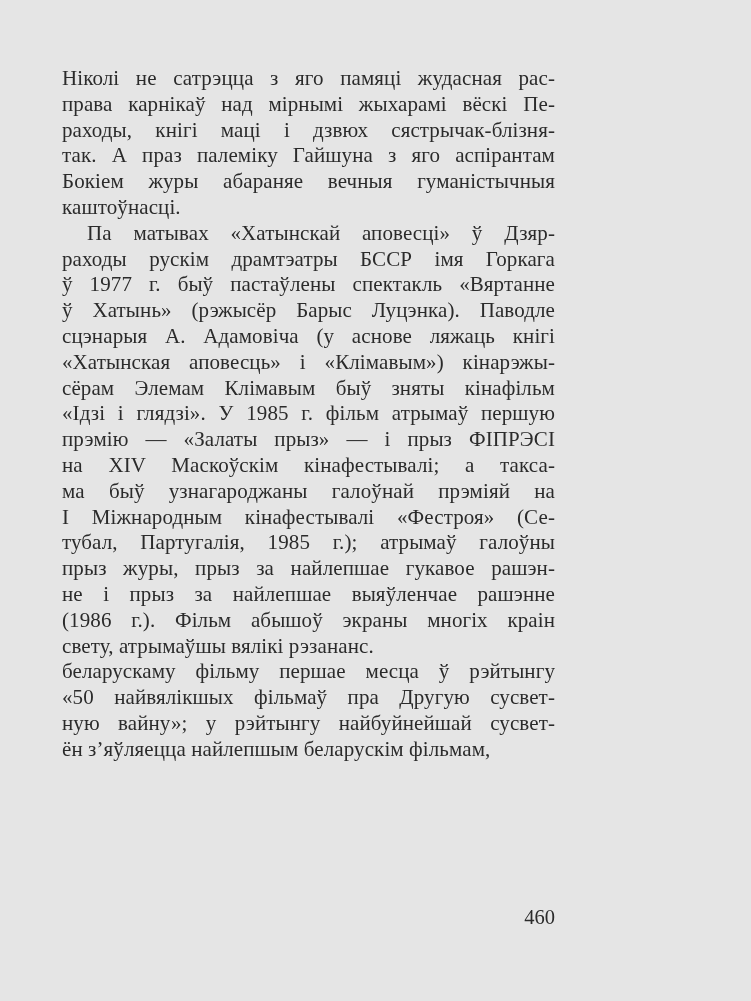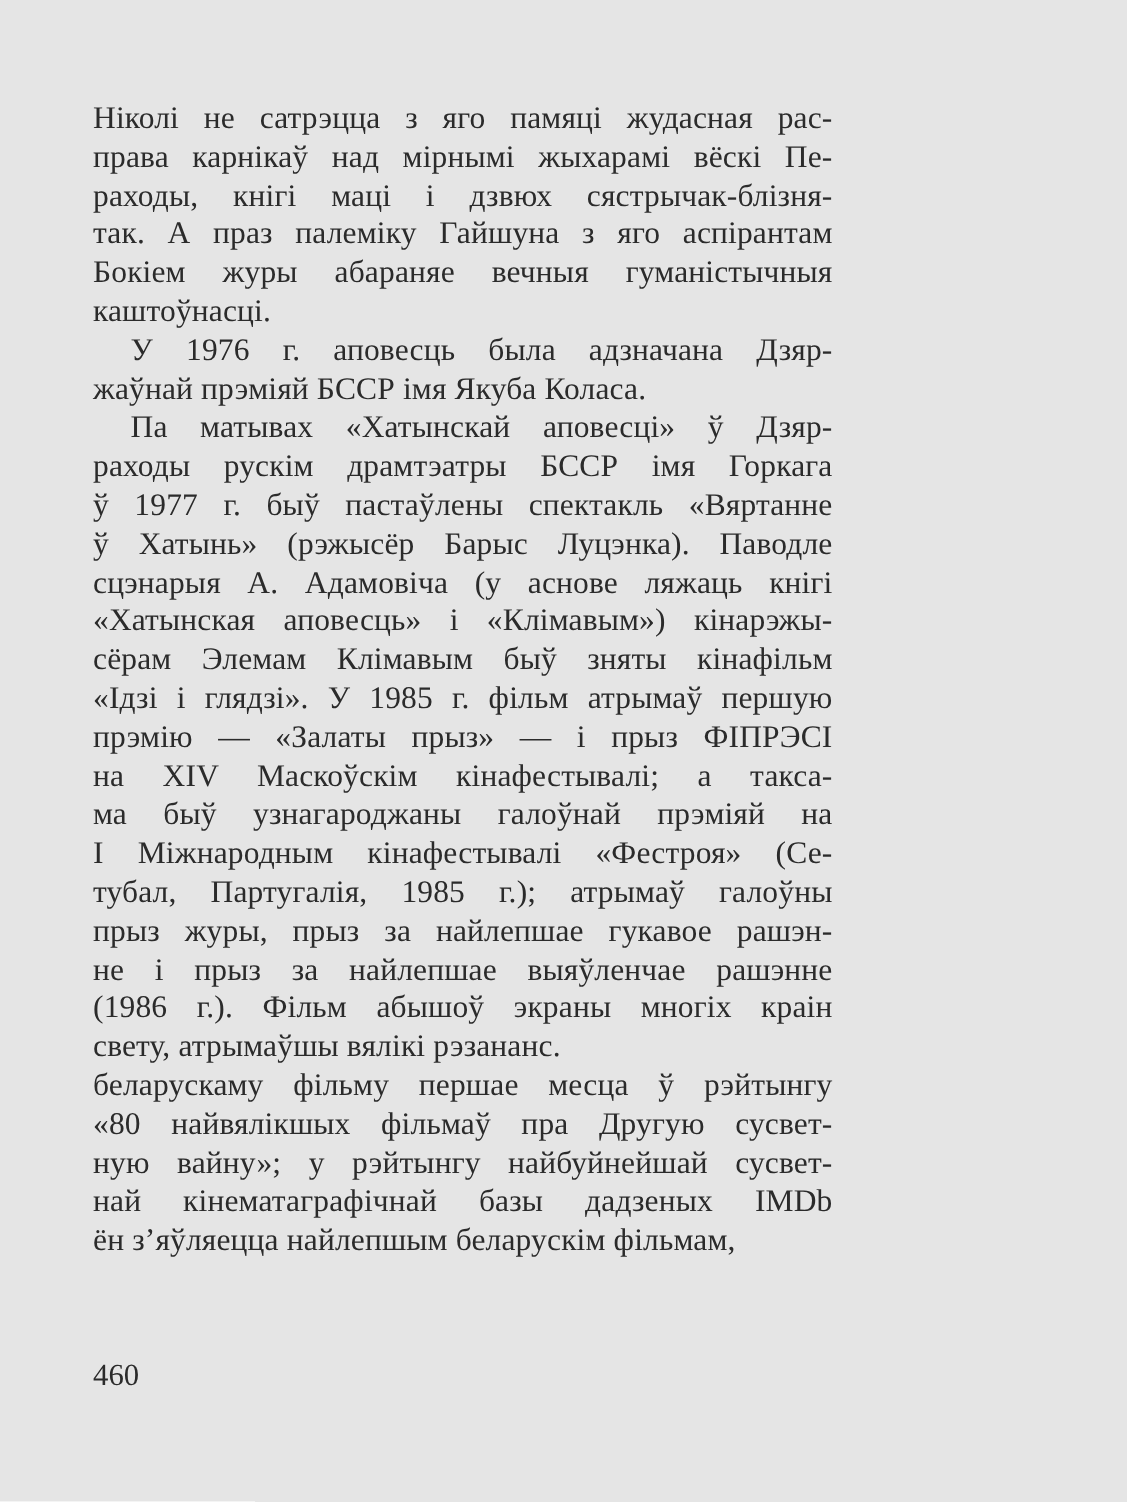--- a/index.html
+++ b/index.html
@@ -39,41 +39,37 @@
   }
   
   .line.indent {
     text-indent: 25px;
   }
   .folio {
     position: absolute;
     left: 62px;
     top: 906px;
     width: 493px;
-    text-align: left;
+    text-align: right;
     font-size: 20.5px;
     color: #2b2b2b;
   }
 </style>
 </head>
 <body>
 
 <div class="page">
   <div class="textblock" id="textblock">
       <div class="paragraph">
         <div class="line just">Ніколі не сатрэцца з яго памяці жудасная рас-</div>
         <div class="line just">права карнікаў над мірнымі жыхарамі вёскі Пе-</div>
         <div class="line just">раходы, кнігі маці і дзвюх сястрычак-блізня-</div>
         <div class="line just">так. А праз палеміку Гайшуна з яго аспірантам</div>
         <div class="line just">Бокіем журы абараняе вечныя гуманістычныя</div>
         <div class="line">каштоўнасці.</div>
-      </div>
-      <div class="paragraph">
-        <div class="line just indent">У 1976 г. аповесць была адзначана Дзяр-</div>
-        <div class="line">жаўнай прэміяй БССР імя Якуба Коласа.</div>
       </div>
       <div class="paragraph">
         <div class="line just indent">Па матывах «Хатынскай аповесці» ў Дзяр-</div>
         <div class="line just">раходы рускім драмтэатры БССР імя Горкага</div>
         <div class="line just">ў 1977 г. быў пастаўлены спектакль «Вяртанне</div>
         <div class="line just">ў Хатынь» (рэжысёр Барыс Луцэнка). Паводле</div>
         <div class="line just">сцэнарыя А. Адамовіча (у аснове ляжаць кнігі</div>
         <div class="line just">«Хатынская аповесць» і «Клімавым») кінарэжы-</div>
         <div class="line just">сёрам Элемам Клімавым быў зняты кінафільм</div>
         <div class="line just">«Ідзі і глядзі». У 1985 г. фільм атрымаў першую</div>
@@ -82,20 +78,19 @@
         <div class="line just">ма быў узнагароджаны галоўнай прэміяй на</div>
         <div class="line just">І Міжнародным кінафестывалі «Фестроя» (Се-</div>
         <div class="line just">тубал, Партугалія, 1985 г.); атрымаў галоўны</div>
         <div class="line just">прыз журы, прыз за найлепшае гукавое рашэн-</div>
         <div class="line just">не і прыз за найлепшае выяўленчае рашэнне</div>
         <div class="line just">(1986 г.). Фільм абышоў экраны многіх краін</div>
         <div class="line">свету, атрымаўшы вялікі рэзананс.</div>
       </div>
       <div class="paragraph">
         <div class="line just">беларускаму фільму першае месца ў рэйтынгу</div>
-        <div class="line just">«80 найвялікшых фільмаў пра Другую сусвет-</div>
+        <div class="line just">«50 найвялікшых фільмаў пра Другую сусвет-</div>
         <div class="line just">ную вайну»; у рэйтынгу найбуйнейшай сусвет-</div>
-        <div class="line just">най кінематаграфічнай базы дадзеных IMDb</div>
         <div class="line">ён з’яўляецца найлепшым беларускім фільмам,</div>
       </div>
     </div>
   <div class="folio">460</div>
 </div>
 
 </body></html>

